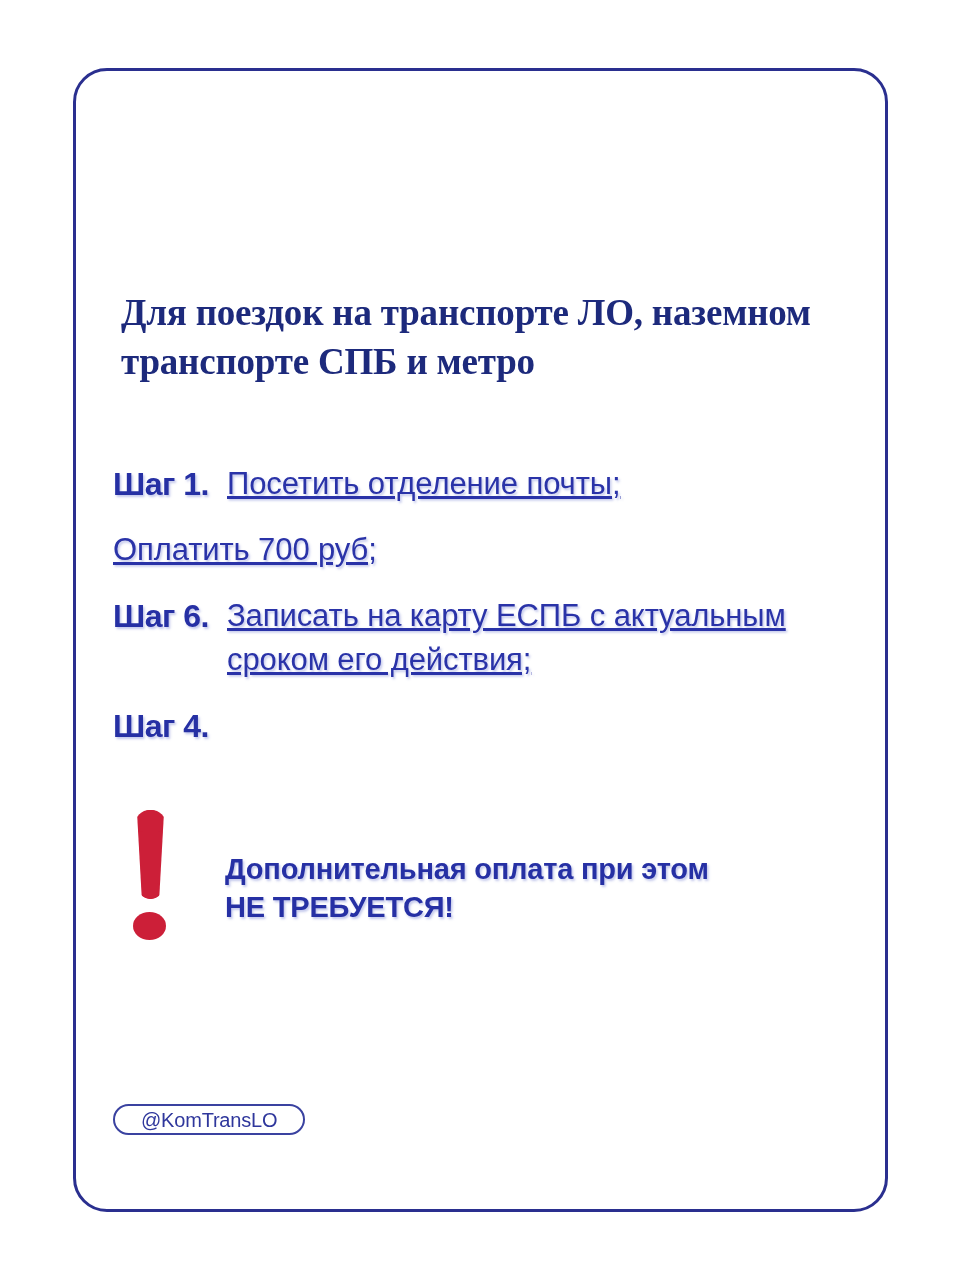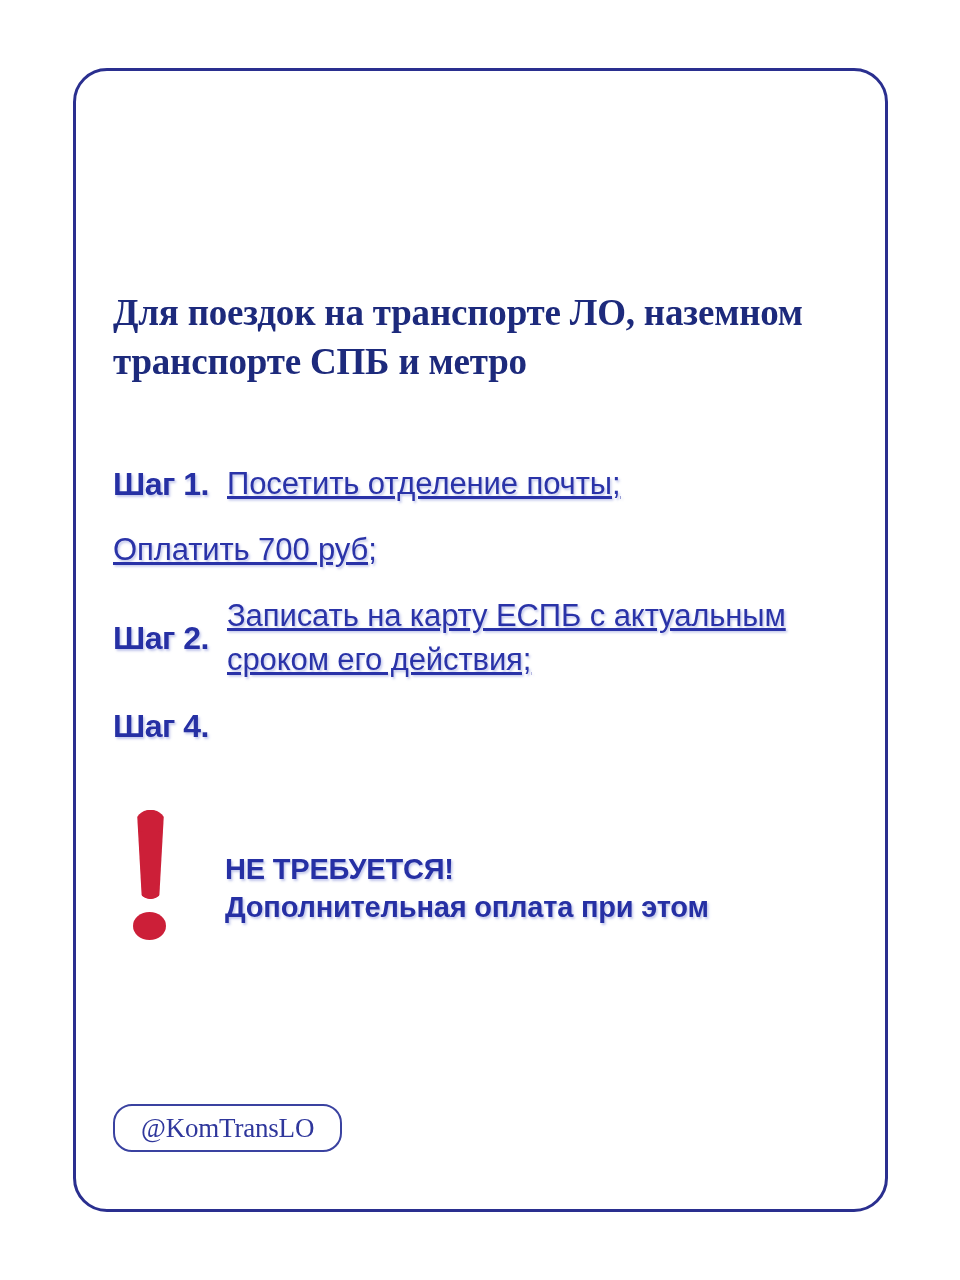--- a/index.html
+++ b/index.html
@@ -42,21 +42,21 @@
     position: absolute;
     left: 113px;
     top: 0;
     width: 760px;
     height: 100%;
   }
 
   
   .headline {
     position: absolute;
-    left: 0;
+    left: 8px;
     top: 288px;
     width: 735px;
     margin: 0;
     font-family: "Liberation Serif", "DejaVu Serif", serif;
     font-weight: bold;
     font-size: 37px;
     line-height: 49px;
     letter-spacing: -0.2px;
     color: #1d2a7c;
   }
@@ -64,21 +64,21 @@
   
   .steps {
     position: absolute;
     left: 0;
     top: 462px;
     width: 760px;
   }
 
   .step {
     display: flex;
-    align-items: center;
+    align-items: flex-start;
     margin-bottom: 22px;
   }
 
   .step:last-child {
     margin-bottom: 0;
   }
 
   .step-label {
     flex: 0 0 auto;
     width: 114px;
@@ -176,35 +176,34 @@
 
   .notice-text .line {
     display: block;
   }
 
   
   .handle {
     position: absolute;
     left: 0;
     top: 1104px;
-    height: 48px;
+    height: 31px;
     padding: 0 26px;
     display: inline-flex;
     align-items: center;
     justify-content: center;
     box-sizing: border-box;
     border: 2px solid #3a42a0;
     border-radius: 19px;
-    font-size: 27px;
+    font-size: 20px;
     line-height: 1;
     letter-spacing: -0.2px;
     color: #2f379c;
     background: #ffffff;
     white-space: nowrap;
-    font-family: Liberation Serif, serif;
   }
 </style>
 </head>
 <body>
 
 <div class="slide">
 
   <div class="card"></div>
 
   <div class="content">
@@ -216,38 +215,38 @@
       <div class="step">
         <div class="step-label">Шаг 1.</div>
         <div class="step-text">Посетить отделение почты;</div>
       </div>
 
       <div class="step">
         <div class="step-text">Оплатить 700 руб;</div>
       </div>
 
       <div class="step">
-        <div class="step-label">Шаг 2.</div>
+        <div class="step-label">Шаг 6.</div>
         <div class="step-text">Записать на карту ЕСПБ с актуальным сроком его действия;</div>
       </div>
 
       <div class="step">
         <div class="step-label">Шаг 4.</div>
       </div>
 
     </div>
 
     <div class="notice">
       <div class="bang">
         <div class="bang-stem"></div>
         <div class="bang-dot"></div>
       </div>
       <div class="notice-text">
+        <span class="line">Дополнительная оплата при этом</span>
         <span class="line">НЕ ТРЕБУЕТСЯ!</span>
-        <span class="line">Дополнительная оплата при этом</span>
       </div>
     </div>
 
     <div class="handle">@KomTransLO</div>
 
   </div>
 
 </div>
 
 </body></html>

